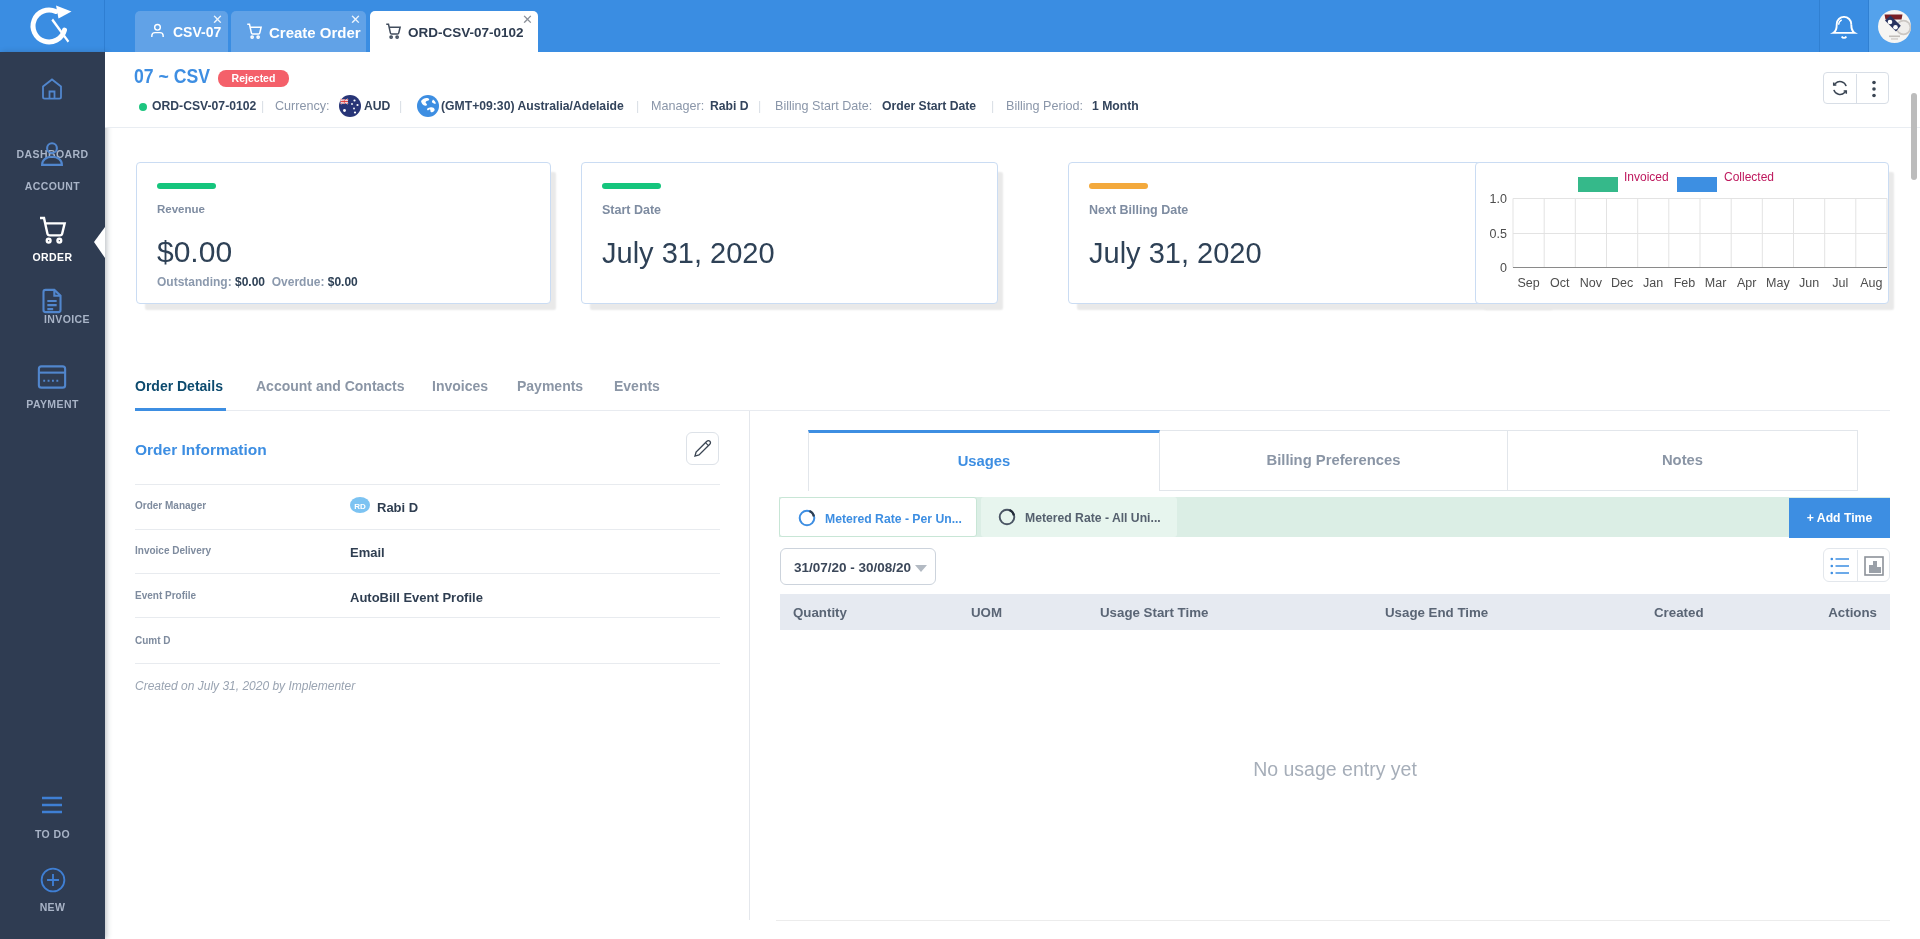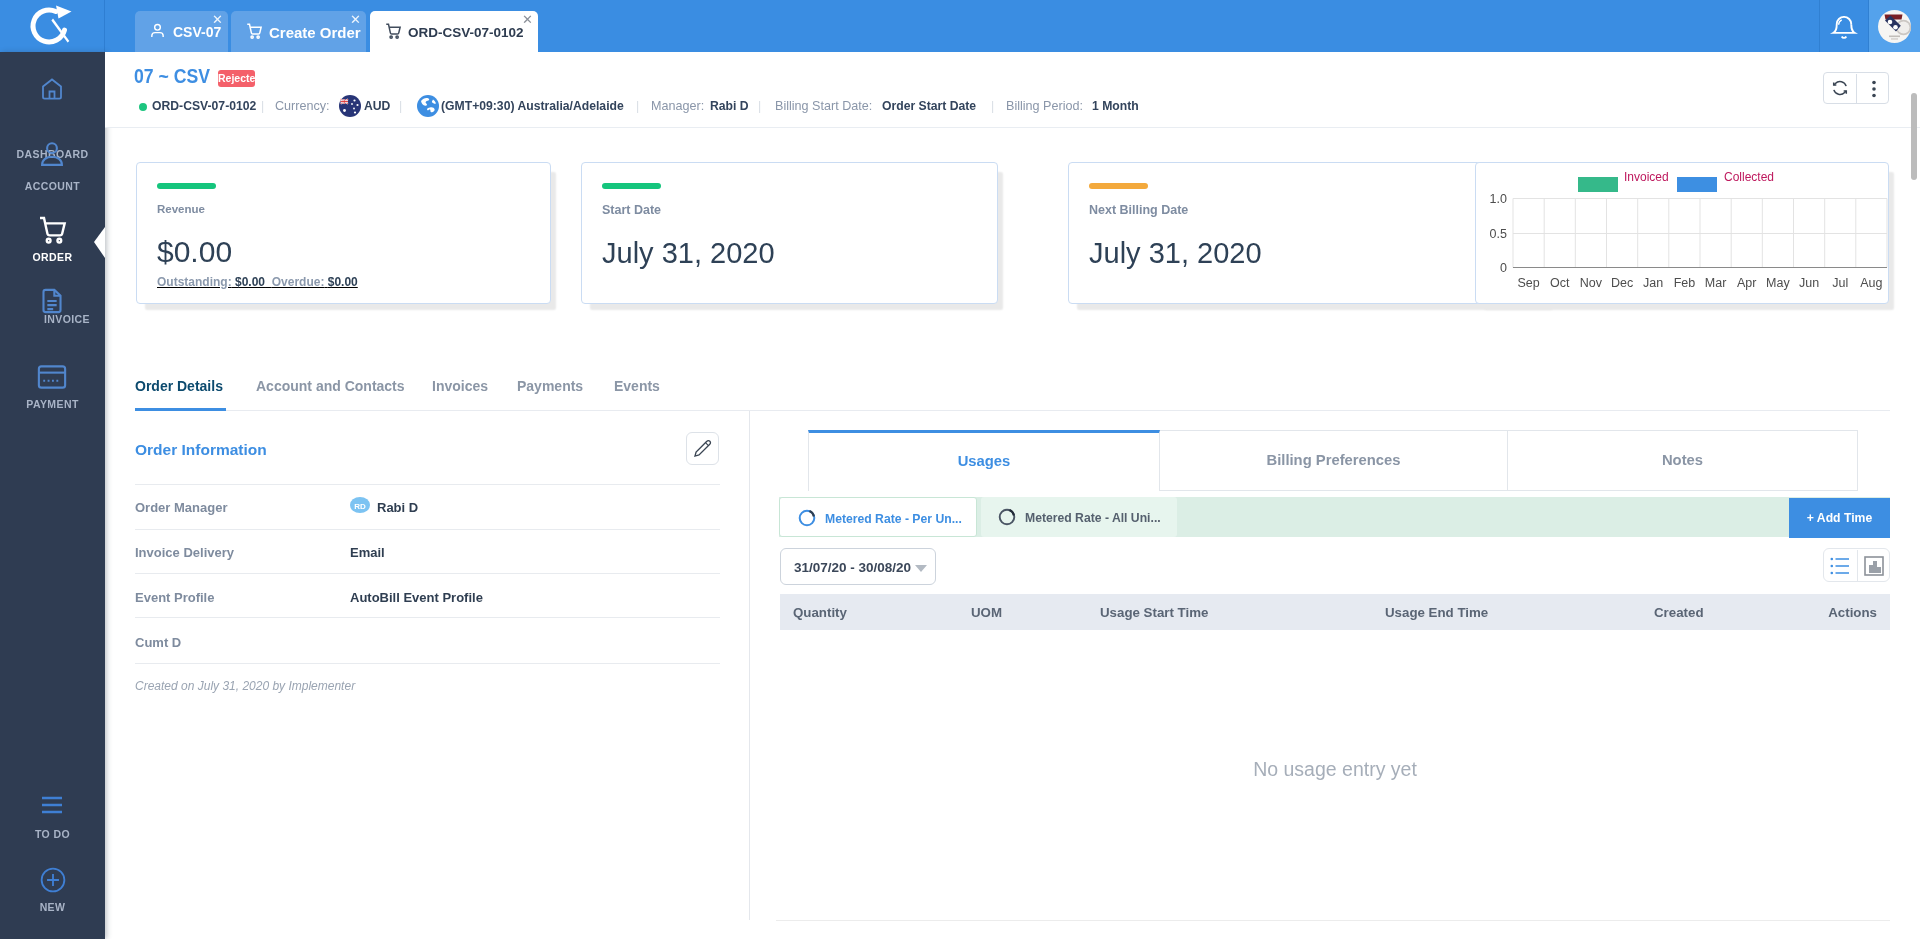--- a/index.html
+++ b/index.html
@@ -24,53 +24,53 @@
 #sidebar { position:absolute; left:0; top:52px; width:105px; height:887px; background:#2f3c52; box-shadow:2px 0 5px rgba(40,50,70,0.28); }
 .navitem { position:absolute; left:0; width:105px; text-align:center; }
 .navlabel { font-size:10.5px; font-weight:700; color:#a9b4c7; letter-spacing:0.4px; }
 .navlabel.on { color:#ffffff; }
 #notch { position:absolute; left:94px; top:175px; width:0; height:0; border-top:15px solid transparent; border-bottom:16px solid transparent; border-right:11px solid #ffffff; }
 .navitem { line-height:12px; }
 
 
 #header { position:absolute; left:105px; top:52px; width:1815px; height:76px; background:#fff; border-bottom:1px solid #e9edf2; }
 #htitle { position:absolute; left:134px; top:64px; font-size:21px; font-weight:700; color:#3e8ee2; transform:scaleX(0.84); transform-origin:left top; }
-#hbadge { position:absolute; left:218px; top:70px; width:37px; height:17px; background:#f4606a; border-radius:3px; color:#fff; font-size:10.5px; font-weight:700; text-align:center; line-height:17px; }
+#hbadge { position:absolute; left:218px; top:70px; width:71px; height:17px; background:#f4606a; border-radius:8px; color:#fff; font-size:10.5px; font-weight:700; text-align:center; line-height:17px; }
 .meta { position:absolute; top:99px; font-size:12.4px; white-space:nowrap; }
 .mlab { color:#8a96a9; font-size:12.6px; }
 .mval { color:#33445c; font-weight:700; font-size:12.2px; }
 .msep { color:#d9dee5; }
 #hdot { position:absolute; left:139px; top:103px; width:8px; height:8px; border-radius:50%; background:#1dc57f; }
 #hbtns { position:absolute; left:1823px; top:72px; width:66px; height:32px; border:1px solid #d8dee6; border-radius:4px; background:#fff; }
 #hbtns .bsep { position:absolute; left:32px; top:0; width:1px; height:30px; background:#d8dee6; }
 
 
 .card { position:absolute; top:162px; height:142px; background:#fff; border:1px solid #cadcf3; border-radius:4px; box-shadow:7px 8px 2px -2px #e9e9e9; }
 .cbar { position:absolute; left:20px; top:20px; width:59px; height:6px; border-radius:3px; background:#15c57d; }
 .cbar.orange { background:#f3a93c; }
 .clabel { position:absolute; left:20px; top:40px; font-size:11.5px; font-weight:700; color:#7e8ca1; }
 .cvalue { position:absolute; left:20px; top:72px; font-size:30px; color:#2e4156; }
-.csub { position:absolute; left:20px; top:112px; font-size:12px; white-space:nowrap;text-decoration:underline; }
+.csub { position:absolute; left:20px; top:112px; font-size:12px; white-space:nowrap; }
 .csub .g { color:#8b99ad; font-weight:700; }
 .csub .d { color:#2e4156; font-weight:700; }
 
 
 #chartcard { left:1475px; width:414px; }
 .legtxt { position:absolute; top:170px; font-size:12px; color:#be185d; }
 .legswatch { position:absolute; top:177px; width:40px; height:15px; }
 .mtab { position:absolute; top:378px; font-size:14px; font-weight:700; color:#8b96a6; }
 .mtab.on { color:#0c4a6e; }
 #mtabline { position:absolute; left:135px; top:410px; width:1755px; height:1px; background:#e8ebf0; }
 #mtabunder { position:absolute; left:135px; top:408px; width:91px; height:3px; background:#3d8ee2; }
 
 
 #oi-title { position:absolute; left:135px; top:441px; font-size:15.5px; font-weight:700; color:#3d8ee2; }
 #editbtn { position:absolute; left:686px; top:432px; width:33px; height:33px; border:1px solid #dde2e8; border-radius:6px; background:#fff; }
 .lrow-line { position:absolute; left:135px; width:585px; height:1px; background:#e8ebef; }
-.llab { position:absolute; left:135px; font-size:13px; font-weight:700; color:#7e8b9e; }
+.llab { position:absolute; left:135px; font-size:10px; font-weight:700; color:#7e8b9e; }
 .lval { position:absolute; left:350px; font-size:13px; font-weight:700; color:#2f3e51; }
 #rdav { position:absolute; left:350px; top:497px; width:20px; height:16px; border-radius:50%; background:#7cc3f2; color:#fff; font-size:8px; font-weight:700; text-align:center; line-height:20px; }
 #creadnote { position:absolute; left:135px; top:679px; font-size:12px; font-style:italic; color:#9aa4b2; }
 #vdivider { position:absolute; left:749px; top:411px; width:1px; height:509px; background:#e4e7ec; }
 
 
 .rtab { position:absolute; top:430px; height:61px; background:#fff; border:1px solid #e2e6eb; border-bottom:1px solid #e2e6eb; font-size:14.8px; font-weight:700; color:#8a95a5; text-align:center; line-height:58px; }
 #rtab1 { left:808px; width:352px; border-top:3px solid #3d8ee2; border-bottom:none; color:#3d8ee2; line-height:56px; }
 #rtab2 { left:1159px; width:349px; }
 #rtab3 { left:1507px; width:351px; }

